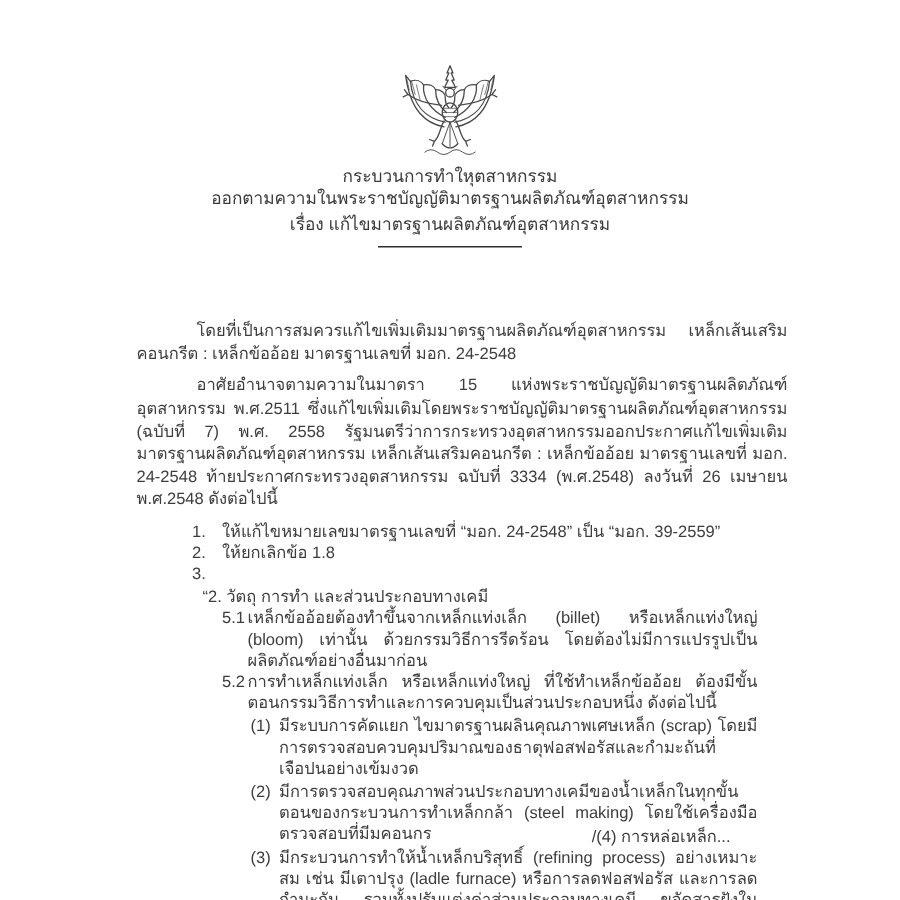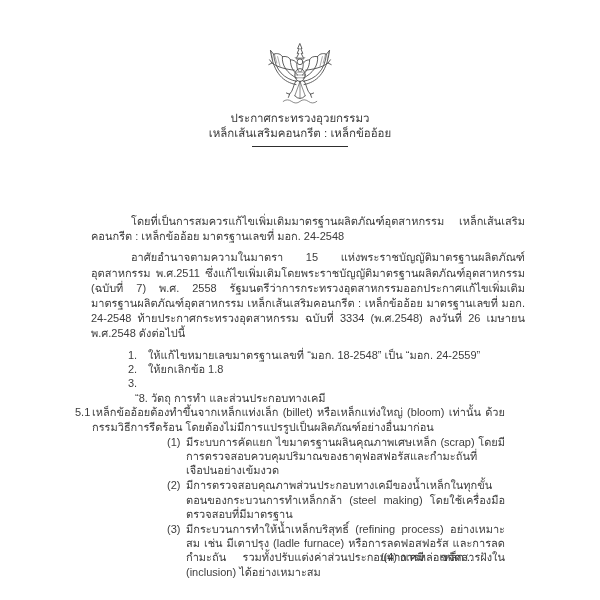--- a/index.html
+++ b/index.html
@@ -18,25 +18,25 @@
   .doc{
     position:absolute;top:214px;left:75px;width:450px;
     font-size:11px;line-height:15.2px;text-align:justify;
   }
   .para{text-indent:40px;margin:0 0 6px 16px;}
   .tight{line-height:14.2px;}
   .olist{margin-left:53px;}
   .li{display:flex;}
   .li .n{width:20px;flex:none;}
   .clause-head{margin-left:60px;margin-top:1px;}
-  .sub{display:flex;margin-right:20px;}
+  .sub{display:flex;margin-left:73px;margin-right:20px;}
   .sub .n{width:17px;flex:none;}
   .subsub{display:flex;margin-left:92px;margin-right:20px;margin-top:1px;}
   .subsub .n{width:19px;flex:none;}
-  .footer{position:absolute;top:548px;right:127px;font-size:11px;color:#3a3a3a;}
+  .footer{position:absolute;top:548px;right:113px;font-size:11px;color:#3a3a3a;}
 </style>
 </head>
 <body>
 
 <div class="emblem">
   <svg width="80" height="72" viewBox="0 0 100 90" fill="none" stroke="#4a4a4a" stroke-width="1.1" stroke-linecap="round" stroke-linejoin="round">
     <g id="lhalf">
 
       <path d="M45 52 C30 49 17 39 13 9 L17 14 C19 34 30 45 46 48"></path>
       <path d="M17 14 C22 12 26 14 28 17 C27 28 34 38 46 44"></path>
@@ -59,57 +59,62 @@
     <path d="M45 36.5 L55 36.5 M44.5 40 L55.5 40 M45.5 43.5 L54.5 43.5" stroke-width="0.6"></path>
 
     <path d="M50 48 L43.5 66 M50 48 L50 68.5 M50 48 L56.5 66" stroke-width="0.8"></path>
     <path d="M43.5 66 Q50 73 56.5 66"></path>
 
     <path d="M29 73 Q34 69 39.5 73 Q45 77 50 73 Q55 69 60.5 73 Q66 77 71 73" stroke-width="0.8"></path>
   </svg>
 </div>
 
 <div class="header">
-  <div>ประกาศกระทรวงอุวยกรรมว</div>
-  <div>เหล็กเส้นเสริมคอนกรีต : เหล็กข้ออ้อย</div>
+  <div>กระบวนการทำใหุตสาหกรรม</div>
+  <div>ออกตามความในพระราชบัญญัติมาตรฐานผลิตภัณฑ์อุตสาหกรรม</div>
+  <div class="gap">เรื่อง แก้ไขมาตรฐานผลิตภัณฑ์อุตสาหกรรม</div>
   <div class="divider"></div>
 </div>
 
 <div class="doc">
   <p class="para">โดยที่เป็นการสมควรแก้ไขเพิ่มเติมมาตรฐานผลิตภัณฑ์อุตสาหกรรม เหล็กเส้นเสริมคอนกรีต : เหล็กข้ออ้อย มาตรฐานเลขที่ มอก. 24-2548</p>
   <p class="para">อาศัยอำนาจตามความในมาตรา 15 แห่งพระราชบัญญัติมาตรฐานผลิตภัณฑ์อุตสาหกรรม พ.ศ.2511 ซึ่งแก้ไขเพิ่มเติมโดยพระราชบัญญัติมาตรฐานผลิตภัณฑ์อุตสาหกรรม (ฉบับที่ 7) พ.ศ. 2558 รัฐมนตรีว่าการกระทรวงอุตสาหกรรมออกประกาศแก้ไขเพิ่มเติมมาตรฐานผลิตภัณฑ์อุตสาหกรรม เหล็กเส้นเสริมคอนกรีต : เหล็กข้ออ้อย มาตรฐานเลขที่ มอก. 24-2548 ท้ายประกาศกระทรวงอุตสาหกรรม ฉบับที่ 3334 (พ.ศ.2548) ลงวันที่ 26 เมษายน พ.ศ.2548 ดังต่อไปนี้</p>
 
   <div class="olist tight">
     <div class="li">
       <span class="n">1.</span>
-      <span>ให้แก้ไขหมายเลขมาตรฐานเลขที่ “มอก. 18-2548” เป็น “มอก. 24-2559”</span>
+      <span>ให้แก้ไขหมายเลขมาตรฐานเลขที่ “มอก. 24-2548” เป็น “มอก. 39-2559”</span>
     </div>
     <div class="li">
       <span class="n">2.</span>
       <span>ให้ยกเลิกข้อ 1.8</span>
     </div>
     <div class="li">
       <span class="n">3.</span>
     </div>
   </div>
 
-  <div class="clause-head tight">“8. วัตถุ การทำ และส่วนประกอบทางเคมี</div>
+  <div class="clause-head tight">“2. วัตถุ การทำ และส่วนประกอบทางเคมี</div>
 
   <div class="sub tight">
     <span class="n">5.1</span>
     <span>เหล็กข้ออ้อยต้องทำขึ้นจากเหล็กแท่งเล็ก (billet) หรือเหล็กแท่งใหญ่ (bloom) เท่านั้น ด้วยกรรมวิธีการรีดร้อน โดยต้องไม่มีการแปรรูปเป็นผลิตภัณฑ์อย่างอื่นมาก่อน</span>
+  </div>
+  <div class="sub tight">
+    <span class="n">5.2</span>
+    <span>การทำเหล็กแท่งเล็ก หรือเหล็กแท่งใหญ่ ที่ใช้ทำเหล็กข้ออ้อย ต้องมีขั้นตอนกรรมวิธีการทำและการควบคุมเป็นส่วนประกอบหนึ่ง ดังต่อไปนี้</span>
   </div>
 
   <div class="subsub tight">
     <span class="n">(1)</span>
     <span>มีระบบการคัดแยก ไขมาตรฐานผลินคุณภาพเศษเหล็ก (scrap)  โดยมีการตรวจสอบควบคุมปริมาณของธาตุฟอสฟอรัสและกำมะถันที่เจือปนอย่างเข้มงวด</span>
   </div>
   <div class="subsub tight">
     <span class="n">(2)</span>
-    <span>มีการตรวจสอบคุณภาพส่วนประกอบทางเคมีของน้ำเหล็กในทุกขั้นตอนของกระบวนการทำเหล็กกล้า (steel making) โดยใช้เครื่องมือตรวจสอบที่มีมาตรฐาน</span>
+    <span>มีการตรวจสอบคุณภาพส่วนประกอบทางเคมีของน้ำเหล็กในทุกขั้นตอนของกระบวนการทำเหล็กกล้า (steel making) โดยใช้เครื่องมือตรวจสอบที่มีมคอนกร</span>
   </div>
   <div class="subsub tight">
     <span class="n">(3)</span>
     <span>มีกระบวนการทำให้น้ำเหล็กบริสุทธิ์ (refining process) อย่างเหมาะสม เช่น มีเตาปรุง (ladle furnace)  หรือการลดฟอสฟอรัส และการลดกำมะถัน รวมทั้งปรับแต่งค่าส่วนประกอบทางเคมี ขจัดสารฝังใน (inclusion) ได้อย่างเหมาะสม</span>
   </div>
 </div>
 
 <div class="footer">/(4)  การหล่อเหล็ก...</div>
 
 </body></html>

